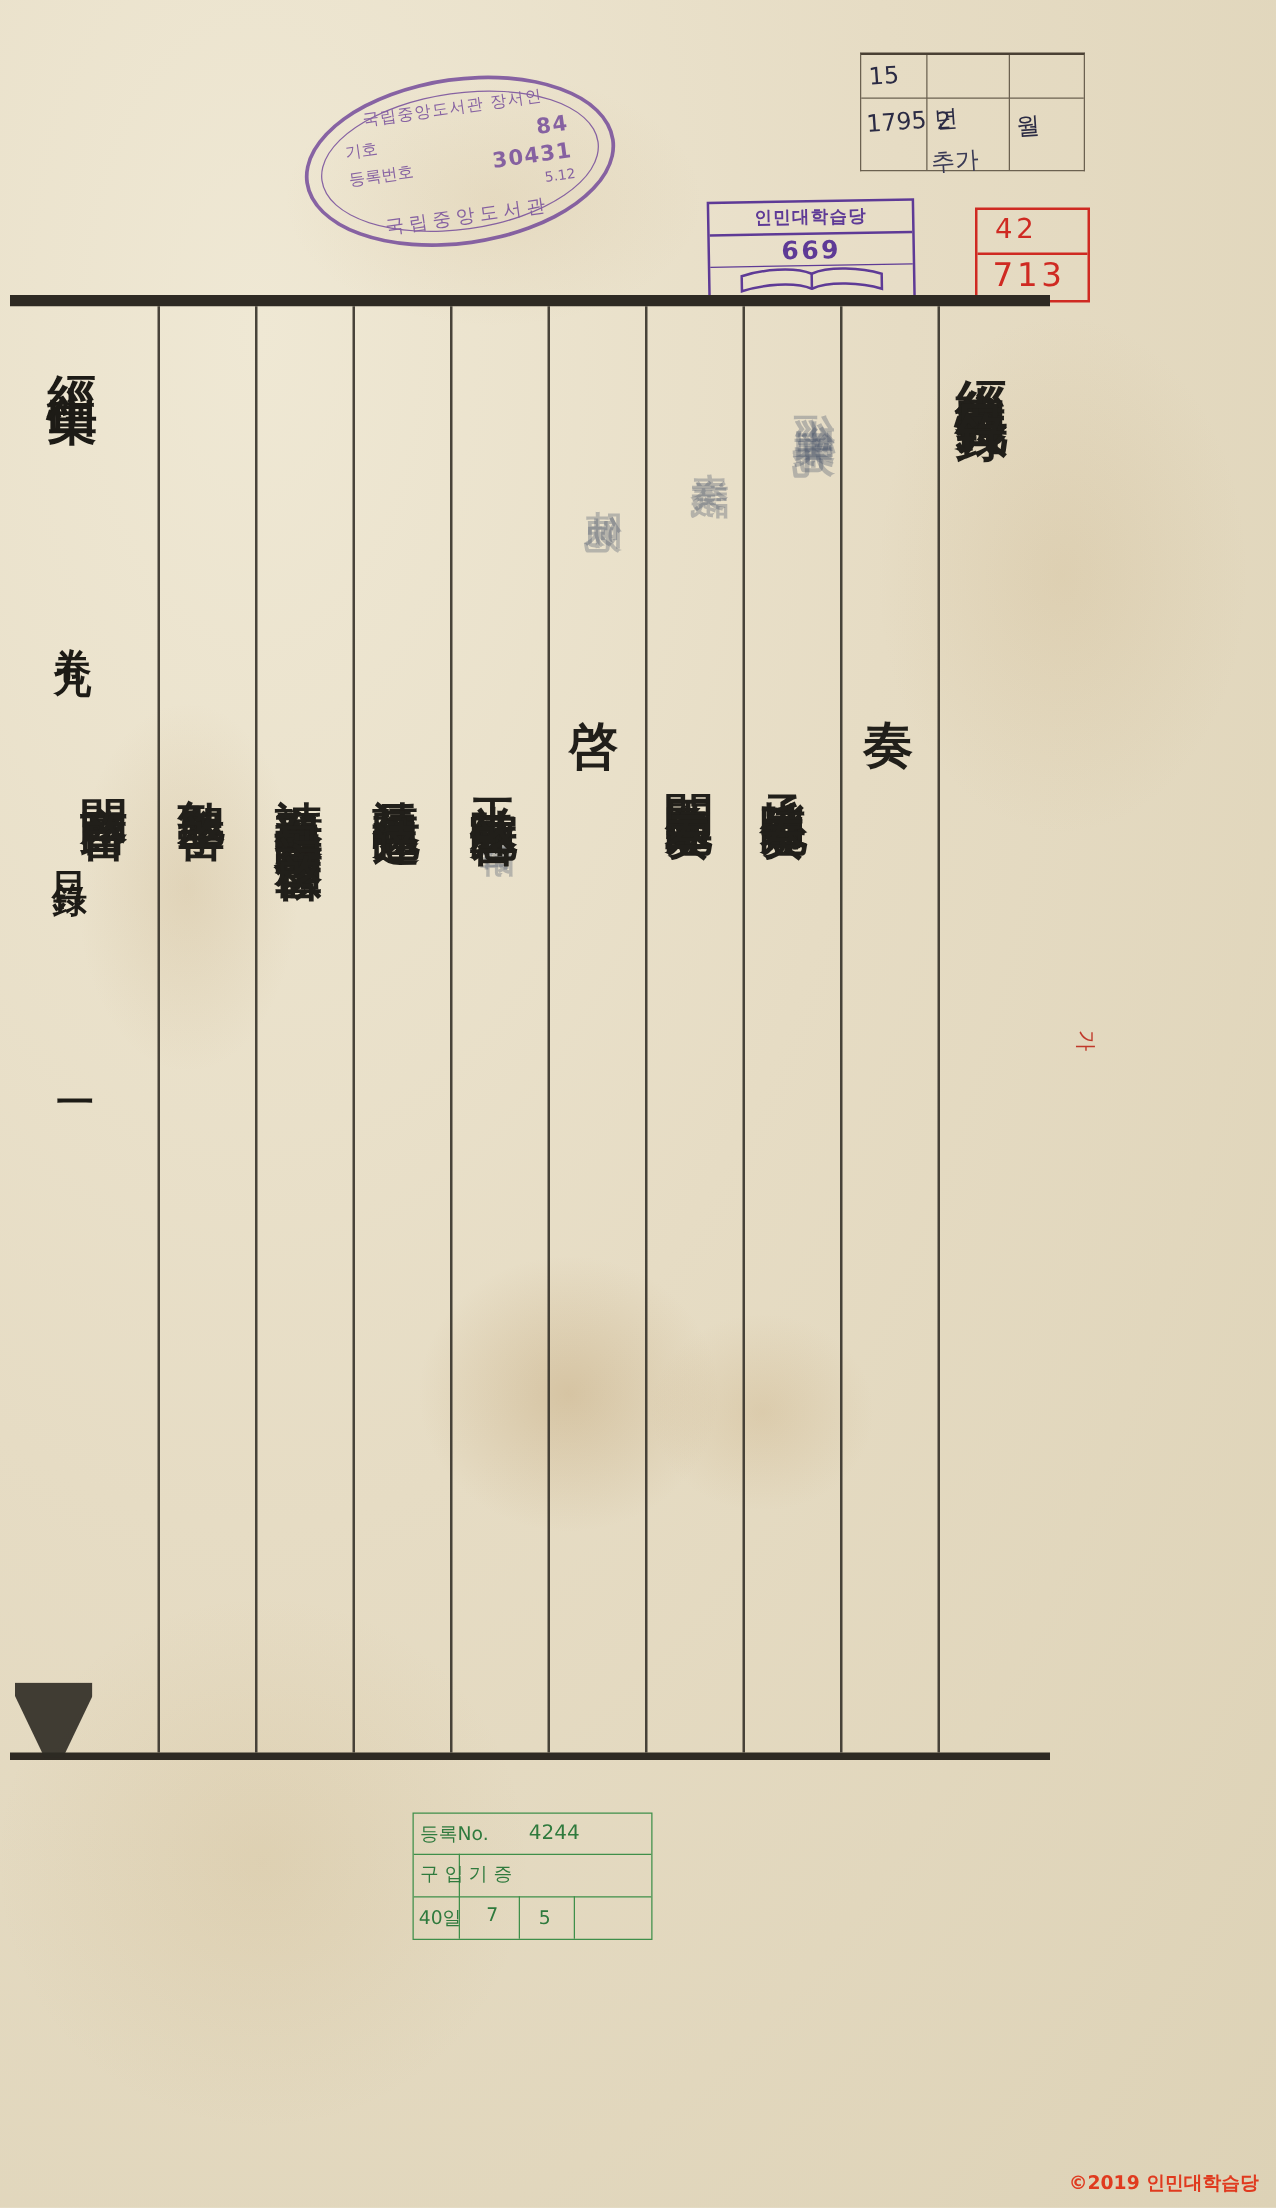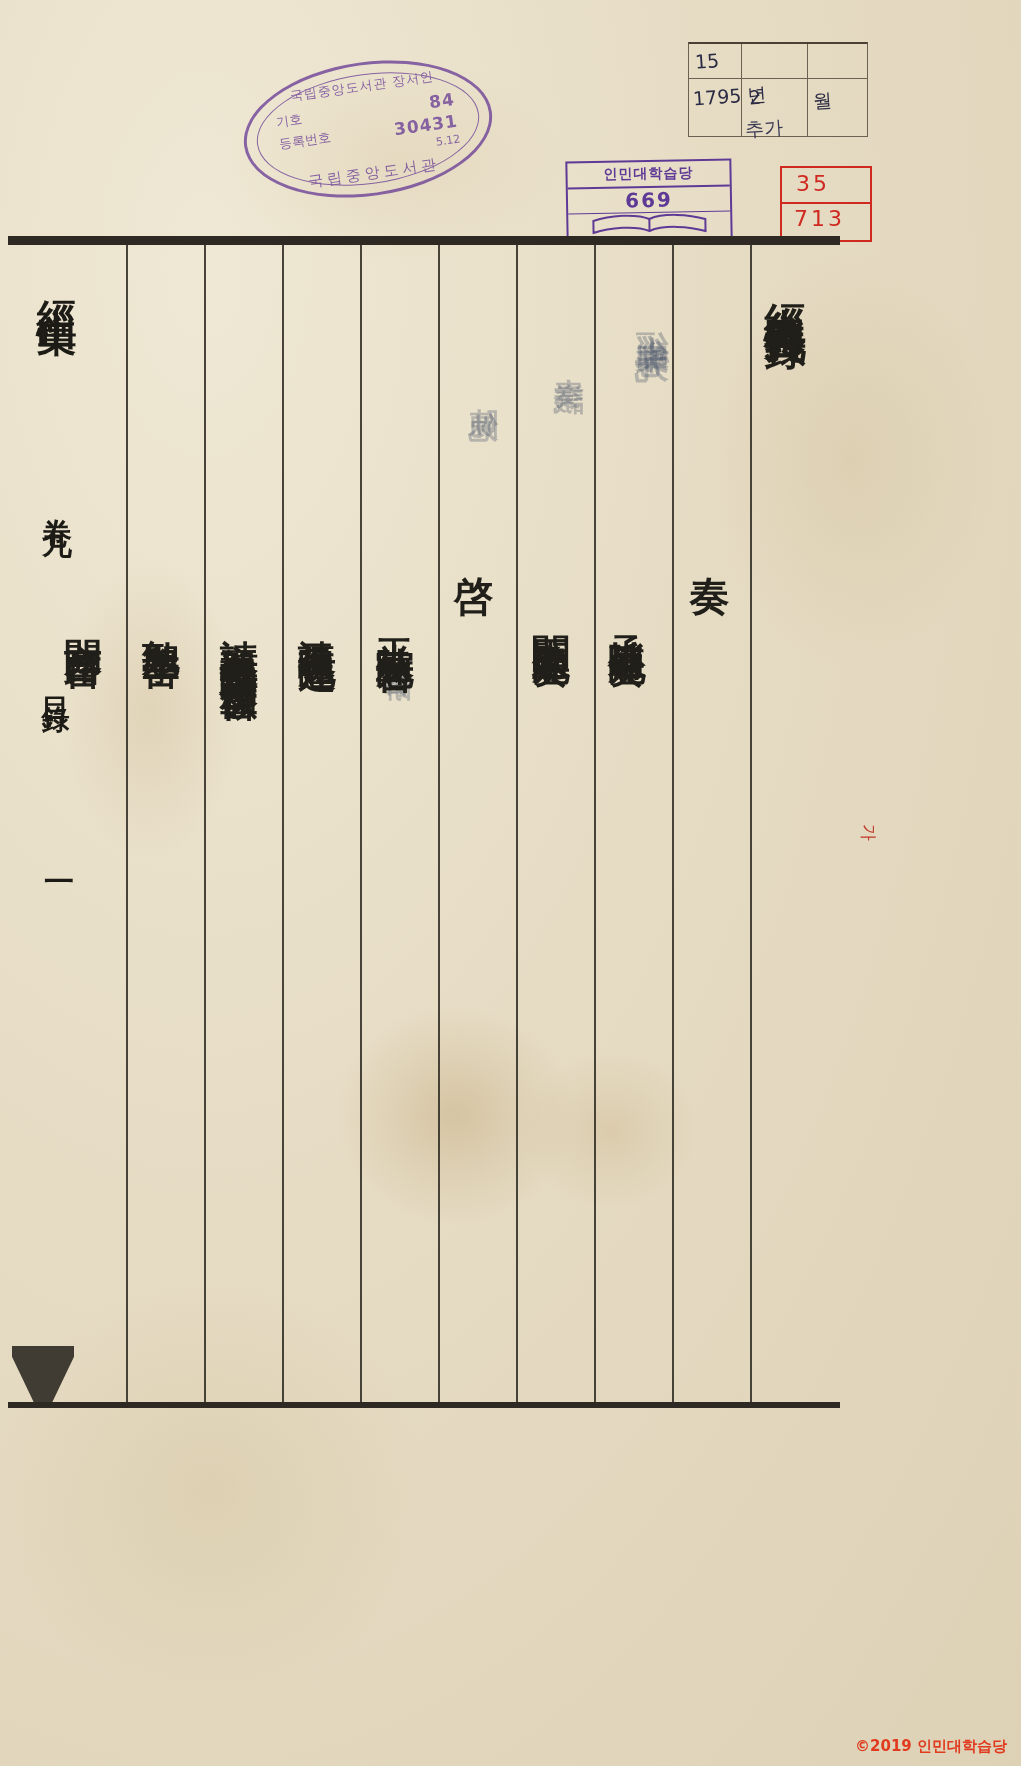--- a/index.html
+++ b/index.html
@@ -95,21 +95,21 @@
   #rect-stamp .rs-book svg{position:absolute;left:50%;top:1px;transform:translateX(-50%);}
 
   
   #red-stamp{
     position:absolute;left:780px;top:166px;width:88px;height:72px;
     border:2.5px solid #cf2a22;color:#cf2a22;
     font-family:"DejaVu Sans",sans-serif;
   }
   #red-stamp .rl{position:absolute;left:0;top:34px;width:88px;height:1.5px;background:#cf2a22;}
   #red-stamp .n1{position:absolute;left:14px;top:3px;font-size:22px;letter-spacing:3px;}
-  #red-stamp .n2{position:absolute;left:12px;top:38px;font-size:22px;letter-spacing:3px;}
+  #red-stamp .n2{position:absolute;left:12px;top:38px;font-size:26px;letter-spacing:3px;}
 
   
   #edge-mark{position:absolute;left:862px;top:820px;width:14px;height:22px;color:#c0392b;font-size:17px;font-family:"DejaVu Sans",sans-serif;transform:rotate(90deg);}
 
   
   #frame{
     position:absolute;left:8px;top:236px;width:832px;height:1172px;
     border-top:9px solid #2e2a23;
     border-bottom:6px solid #2e2a23;
     box-sizing:border-box;
@@ -248,21 +248,21 @@
     <div class="rs-book">
       <svg width="120" height="22" viewBox="0 0 120 22">
         <path d="M60 5 C46 -1 20 1 4 6 L4 18 C20 13 46 11 60 17 C74 11 100 13 116 18 L116 6 C100 1 74 -1 60 5 Z" fill="none" stroke="#5e3a96" stroke-width="2"></path>
         <path d="M60 5 L60 17" stroke="#5e3a96" stroke-width="2"></path>
       </svg>
     </div>
   </div>
 
   <div id="red-stamp">
     <div class="rl"></div>
-    <div class="n1">35</div>
+    <div class="n1">42</div>
     <div class="n2">713</div>
   </div>
 
   <div id="edge-mark">가</div>
 
   <div id="frame">
     <div id="frame-inner">
 
       <div class="vrule" style="left:118px"></div>
       <div class="vrule" style="left:196px"></div>
@@ -303,18 +303,33 @@
 
       <div class="col" style="left:212px;top:364px;font-size:38px;">請襄毅公金景瑞祠宇宣額啓</div>
 
       <div class="col" style="left:134px;top:364px;font-size:38px;">勉聖學啓</div>
 
       <div class="col" style="left:56px;top:364px;font-size:38px;">開言路啓</div>
 
     </div>
   </div>
 
+  <div id="green-box">
+    <div class="gl gh1"></div>
+    <div class="gl gh2"></div>
+    <div class="gl gv1"></div>
+    <div class="gl gv2"></div>
+    <div class="gl gv3"></div>
+    <span id="gb-a">등록No.</span>
+    <span id="gb-b">구 입</span>
+    <span id="gb-c">기 증</span>
+    <span id="gb-d">40일</span>
+    <span id="gb-e">7</span>
+    <span id="gb-f">5</span>
+    <span style="left:92px;top:5px;font-size:16px;">4244</span>
+    <span style="left:60px;top:72px;font-size:15px;opacity:0">21</span>
+  </div>
 
   <div id="copyright">
     <span class="cw">©</span><span class="cw">2019</span>&nbsp;<span class="cw">인민대학습당</span>
   </div>
 
 </div>
 
 </body></html>

